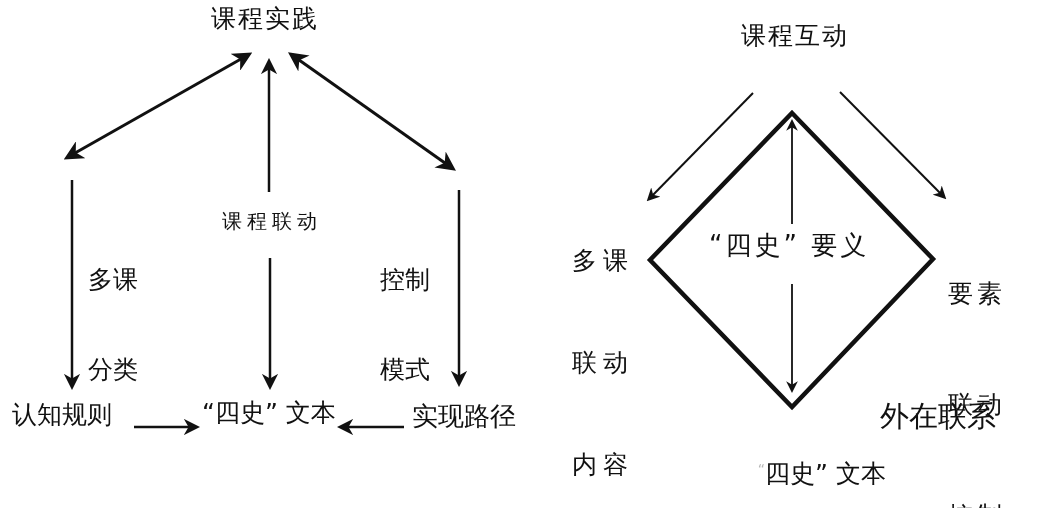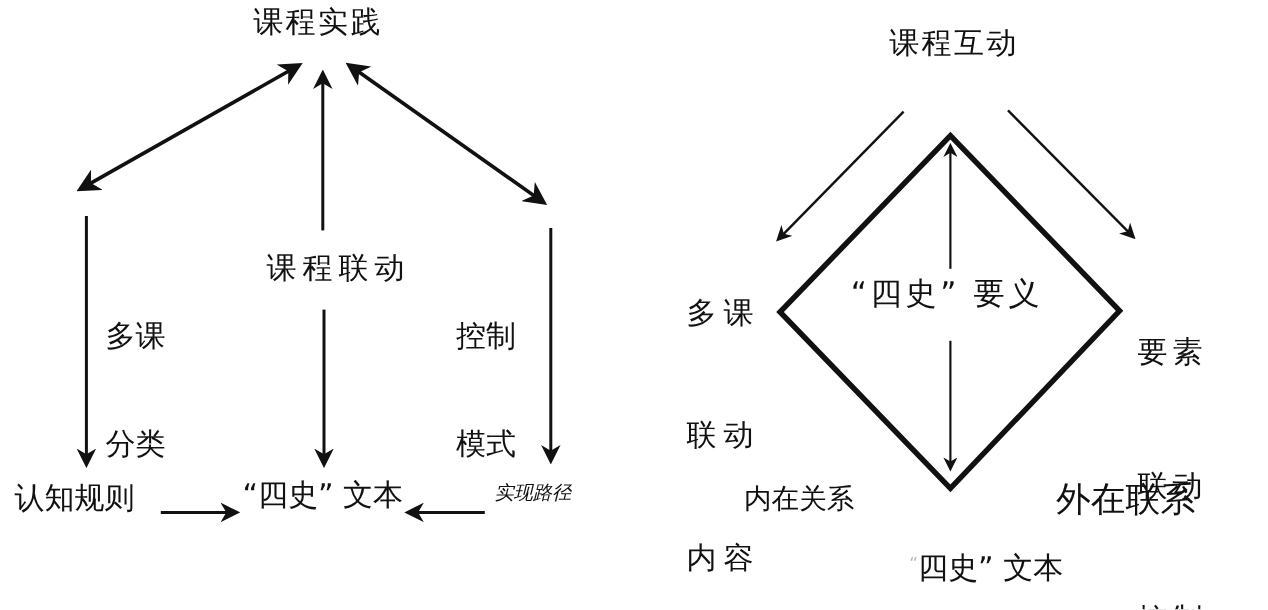--- a/index.html
+++ b/index.html
@@ -9,25 +9,25 @@
     background:#ffffff;
     font-family:"DejaVu Sans","Liberation Sans",sans-serif;
     color:#111111;
     overflow:hidden;
   }
   #lines{position:absolute;left:0;top:0;width:1057px;height:508px;}
   .lbl{position:absolute;white-space:pre;line-height:1.15;}
   
   .l-title      {left:211px;top:5px;  font-size:25px;letter-spacing:2px;}
   .l-branch-left{left:88px; top:205px;font-size:25px;line-height:30px;}
-  .l-branch-mid {left:222px;top:210px;font-size:25px;letter-spacing:5px;}
+  .l-branch-mid {left:222px;top:210px;font-size:20px;letter-spacing:5px;}
   .l-branch-right{left:380px;top:205px;font-size:25px;line-height:30px;}
   .l-bottom-left  {left:12px; top:401px;font-size:25px;text-align:center;}
   .l-bottom-center{left:202px;top:399px;font-size:25px;}
-  .l-bottom-right {left:412px;top:402px;font-size:16px;font-style:italic;}
+  .l-bottom-right {left:412px;top:402px;font-size:26px;}
   
   .r-title {left:741px;top:22px;font-size:25px;letter-spacing:2px;}
   .r-center{left:709px;top:231px;font-size:26px;letter-spacing:3px;}
   .r-left-label {left:572px;top:176px;font-size:25px;line-height:34px;letter-spacing:6px;}
   .r-right-label{left:948px;top:201px;font-size:25px;line-height:37px;letter-spacing:4px;}
   .r-bottom-left  {left:620px;top:403px;font-size:23px;}
   .r-bottom-right {left:880px;top:400px;font-size:29px;}
   .r-bottom-center{left:726px;top:431px;font-size:25px;}
   .faint{opacity:.3;font-size:14px;vertical-align:8px;}
   svg line, svg polygon{stroke:#111111;}
@@ -88,21 +88,20 @@
     <div>内容</div>
     
   </div>
 
   <div class="lbl r-right-label">
     <div>要素</div>
     <div>联动</div>
     <div>控制</div>
   </div>
 
-  <div class="lbl r-bottom-left">内在关系</div>
 
   <div class="lbl r-bottom-center">
     <span class="faint">“</span><span>四史” 文本</span>
   </div>
 
   <div class="lbl r-bottom-right">外在联系</div>
 
 </div>
 
 </body></html>

